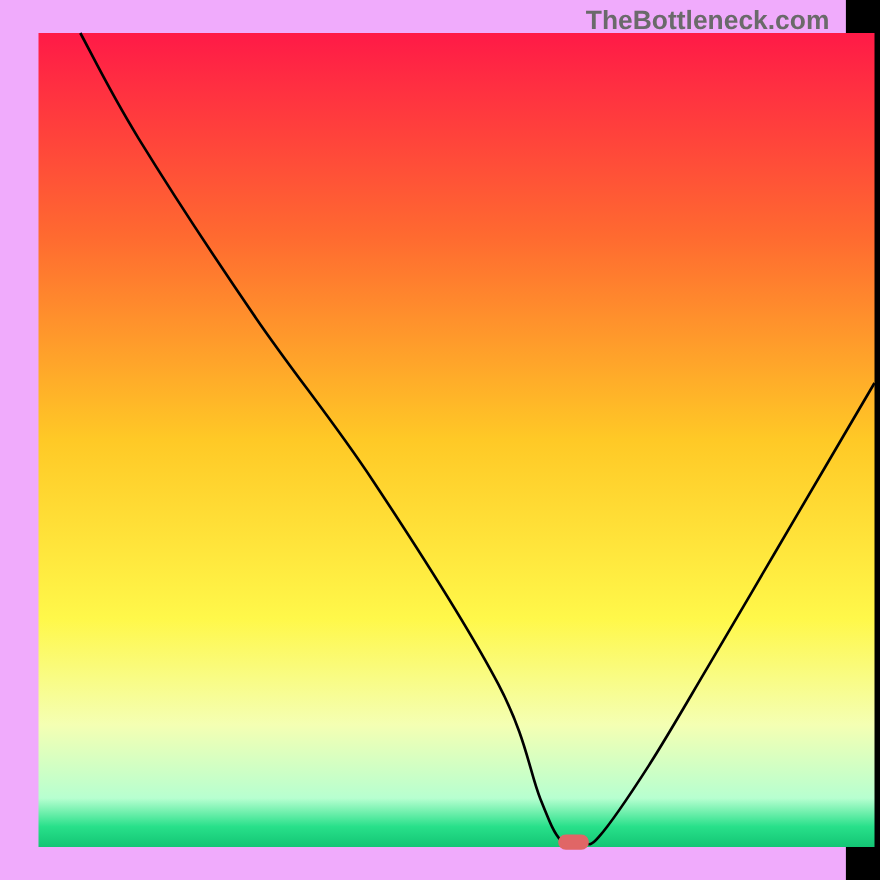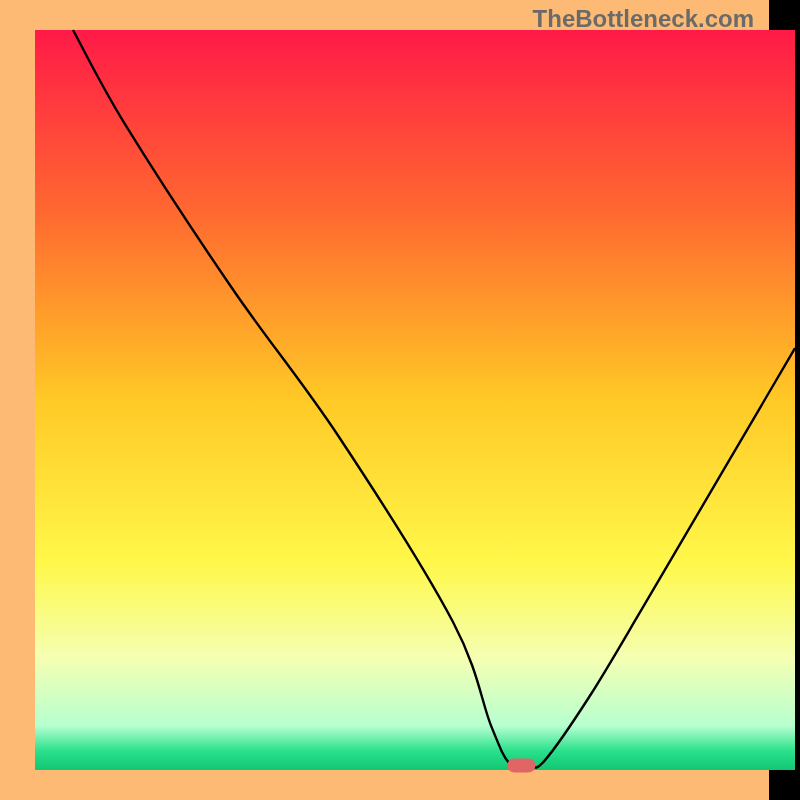--- a/index.html
+++ b/index.html
@@ -7,21 +7,21 @@
     padding: 0;
     width: 800px;
     height: 800px;
     background: #000;
     overflow: hidden;
   }
   .frame {
     position: relative;
     width: 769px;
     height: 800px;
-    background: #fdba74;
+    background: #f0abfc;
   }
   .watermark {
     position: absolute;
     top: 5px;
     right: 15px;
     font-family: Arial, Helvetica, sans-serif;
     font-size: 24px;
     font-weight: bold;
     color: #6a6a6a;
     letter-spacing: 0px;

